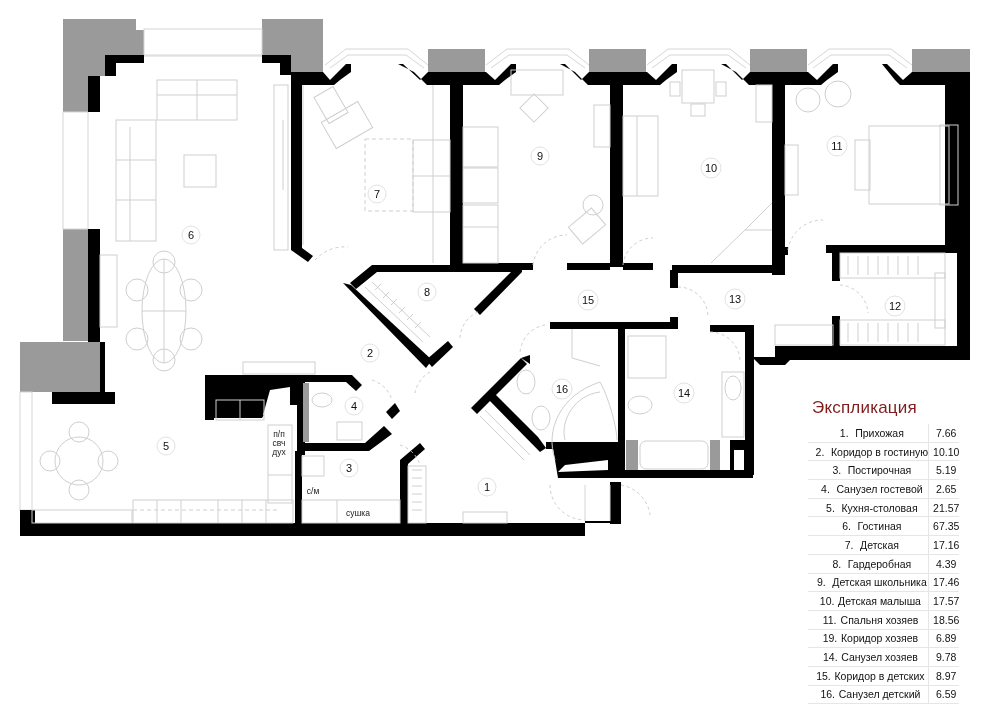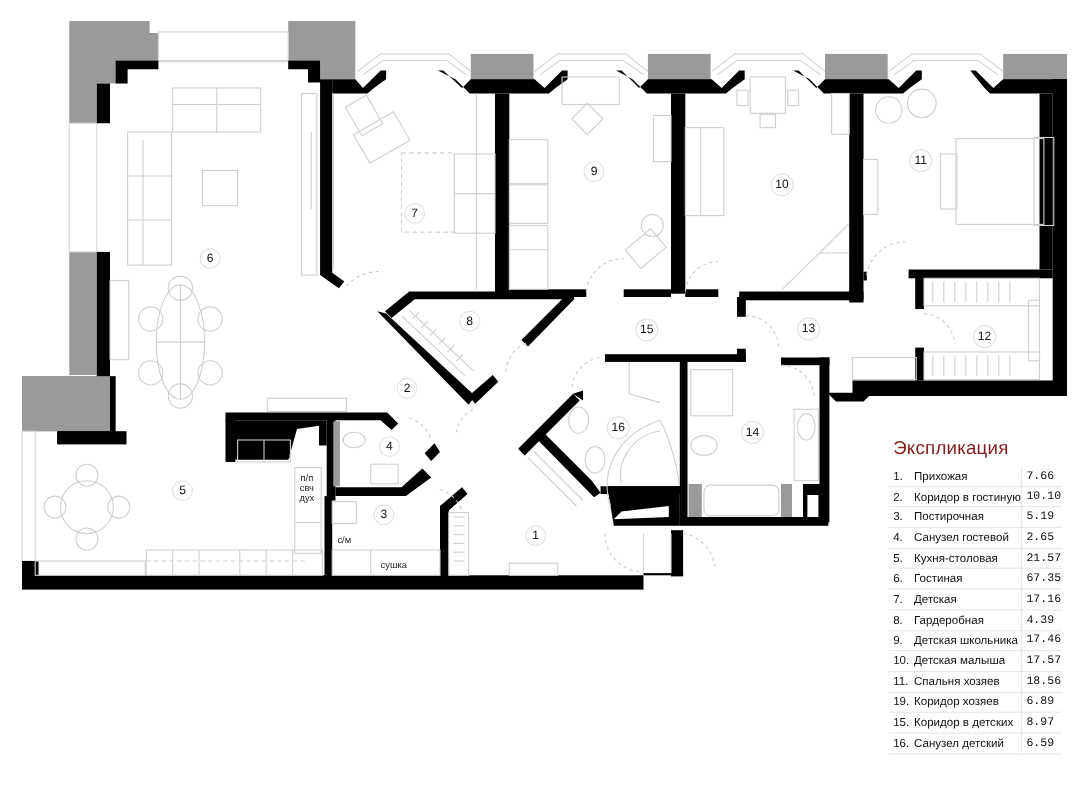--- a/index.html
+++ b/index.html
@@ -11,23 +11,23 @@
   .furn-d { fill: none; stroke: #cfcfcf; stroke-width: 1; stroke-dasharray: 4 3; }
   .door { fill: none; stroke: #cccccc; stroke-width: 1; stroke-dasharray: 3 3; }
   .win { fill: none; stroke: #d6d6d6; stroke-width: 1; }
   .label-circle { fill: #ffffff; stroke: #e2e2e2; stroke-width: 1; }
   .label-text { font-family: "Liberation Sans", sans-serif; font-size: 11px; fill: #111111; text-anchor: middle; dominant-baseline: central; }
   .note-text { font-family: "Liberation Sans", sans-serif; font-size: 8.5px; fill: #222222; text-anchor: middle; }
 
   #legend { position: absolute; left: 808px; top: 398px; width: 150px; }
   #legend .title { font-size: 17px; color: #7f1d1d; margin: 0 0 6px 4px; letter-spacing: 0.2px; }
   #legend table { border-collapse: collapse; width: 150px; font-size: 10.5px; color: #111; }
-  #legend td { padding: 0; height: 17.7px; border-bottom: 1px solid #e6e6e6; white-space: nowrap; vertical-align: middle; }
+  #legend td { padding: 0; height: 17.7px; border-bottom: 1px solid #e6e6e6; white-space: nowrap; vertical-align: middle; text-align: center; }
   #legend td.name { padding-left: 4px; width: 118px; border-right: 1px solid #e6e6e6; overflow: visible; }
-  #legend td.area { padding-left: 4px; font-family: Liberation Mono, monospace; }
+  #legend td.area { padding-left: 4px; }
   #legend td .num { display: inline-block; min-width: 16px; }
 </style>
 </head>
 <body>
 
 <svg id="plan" viewBox="0 0 990 714" xmlns="http://www.w3.org/2000/svg">
 
   <g>
     <polygon class="ext" points="63,19 136,19 136,30 144,30 144,55 105,55 105,76 88,76 88,112 63,112"></polygon>
     <polygon class="ext" points="262,19 323,19 323,72 291,72 291,55 262,55 262,30"></polygon>
@@ -428,20 +428,24 @@
         </tr>
         <tr>
           <td class="name"><span class="num">11.</span> <span>Спальня хозяев</span></td>
           <td class="area">18.56</td>
         </tr>
         <tr>
           <td class="name"><span class="num">19.</span> <span>Коридор хозяев</span></td>
           <td class="area">6.89</td>
         </tr>
         <tr>
+          <td class="name"><span class="num">14.</span> <span>Санузел хозяев</span></td>
+          <td class="area">9.78</td>
+        </tr>
+        <tr>
           <td class="name"><span class="num">15.</span> <span>Коридор в детских</span></td>
           <td class="area">8.97</td>
         </tr>
         <tr>
           <td class="name"><span class="num">16.</span> <span>Санузел детский</span></td>
           <td class="area">6.59</td>
         </tr>
       </tbody>
   </table>
 </div>

